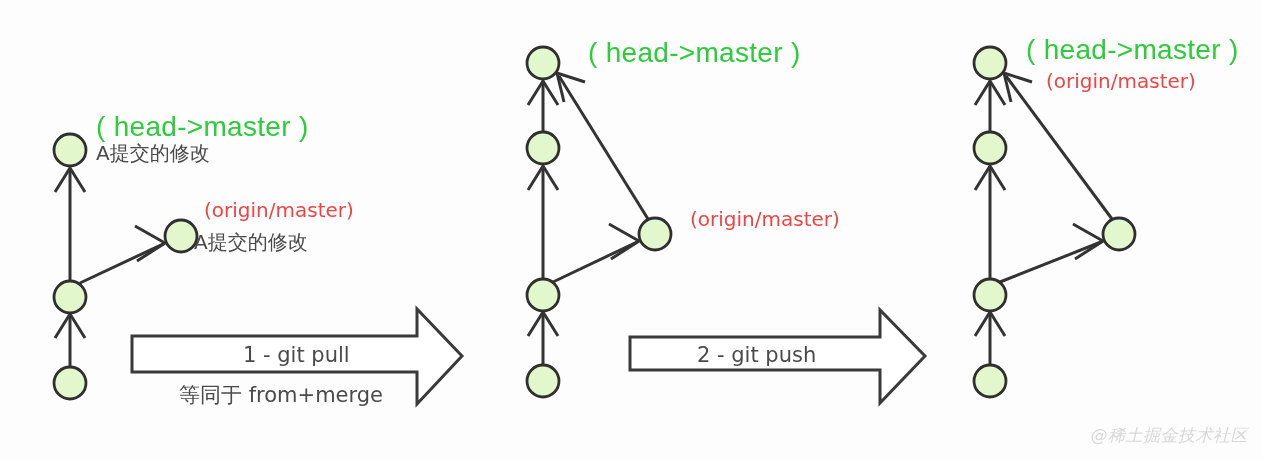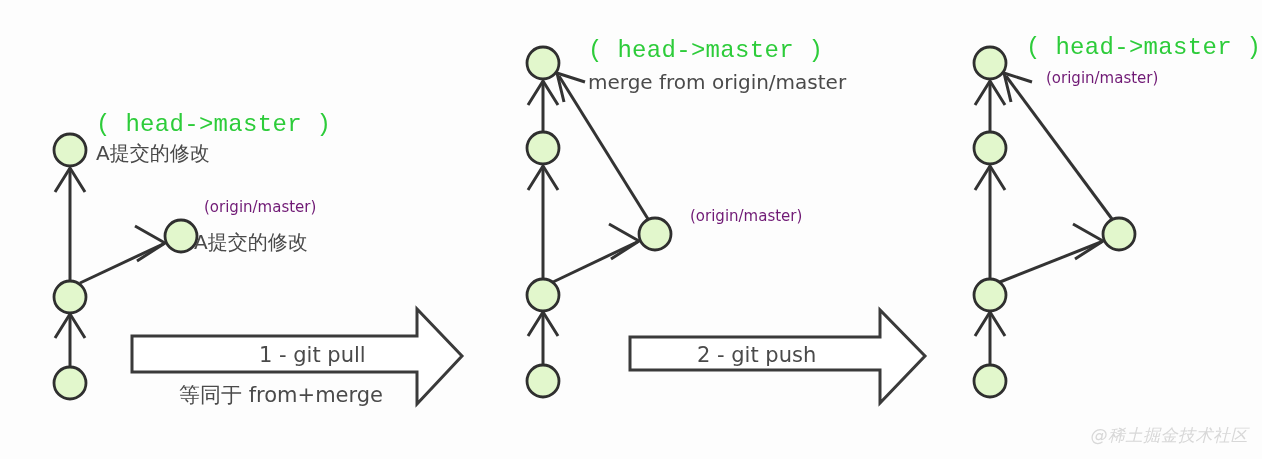--- a/index.html
+++ b/index.html
@@ -24,28 +24,28 @@
     width: 1262px;
     height: 459px;
   }
   .lbl {
     position: absolute;
     white-space: nowrap;
     line-height: 1.0;
   }
   .lbl-green {
     color: #2dcc3a;
-    font-family: Liberation Mono, monospace;
-    font-size: 24px;
+    font-family: Liberation Sans, sans-serif;
+    font-size: 28px;
     letter-spacing: 0.3px;
   }
   .lbl-red {
-    color: #701a75;
+    color: #ef4444;
     font-family: "DejaVu Sans", sans-serif;
-    font-size: 15px;
+    font-size: 20px;
   }
   .lbl-dark {
     color: #4a4a4a;
     font-family: "DejaVu Sans", sans-serif;
     font-size: 20px;
   }
   .arrow-text {
     position: absolute;
     color: #4a4a4a;
     font-family: "DejaVu Sans", sans-serif;
@@ -152,25 +152,24 @@
       <polygon points="630,337 880,337 880,310 925,356 880,403 880,370 630,370" fill="#ffffff" stroke="#3a3a3a" stroke-width="3" stroke-linejoin="miter"></polygon>
     </g>
   </svg>
 
   <div class="lbl lbl-green" style="left:96px; top:113px;">( head-&gt;master )</div>
   <div class="lbl lbl-dark" style="left:96px; top:143px;">A提交的修改</div>
   <div class="lbl lbl-red" style="left:204px; top:200px;">(origin/master)</div>
   <div class="lbl lbl-dark" style="left:194px; top:232px;">A提交的修改</div>
 
   <div class="lbl lbl-green" style="left:588px; top:39px;">( head-&gt;master )</div>
-  <div class="lbl lbl-dark" style="left:588px; top:72px;">merge from origin/master</div>
   <div class="lbl lbl-red" style="left:690px; top:209px;">(origin/master)</div>
 
   <div class="lbl lbl-green" style="left:1026px; top:36px;">( head-&gt;master )</div>
   <div class="lbl lbl-red" style="left:1046px; top:71px;">(origin/master)</div>
 
-  <div class="arrow-text" style="left:243px; top:343px;margin-left:16px;">1 - git pull</div>
+  <div class="arrow-text" style="left:243px; top:343px;">1 - git pull</div>
   <div class="arrow-text" style="left:179px; top:381px;">等同于 from+merge</div>
   <div class="arrow-text" style="left:697px; top:343px;">2 - git push</div>
 
   <div class="watermark">@稀土掘金技术社区</div>
 
 </div>
 
 </body></html>

